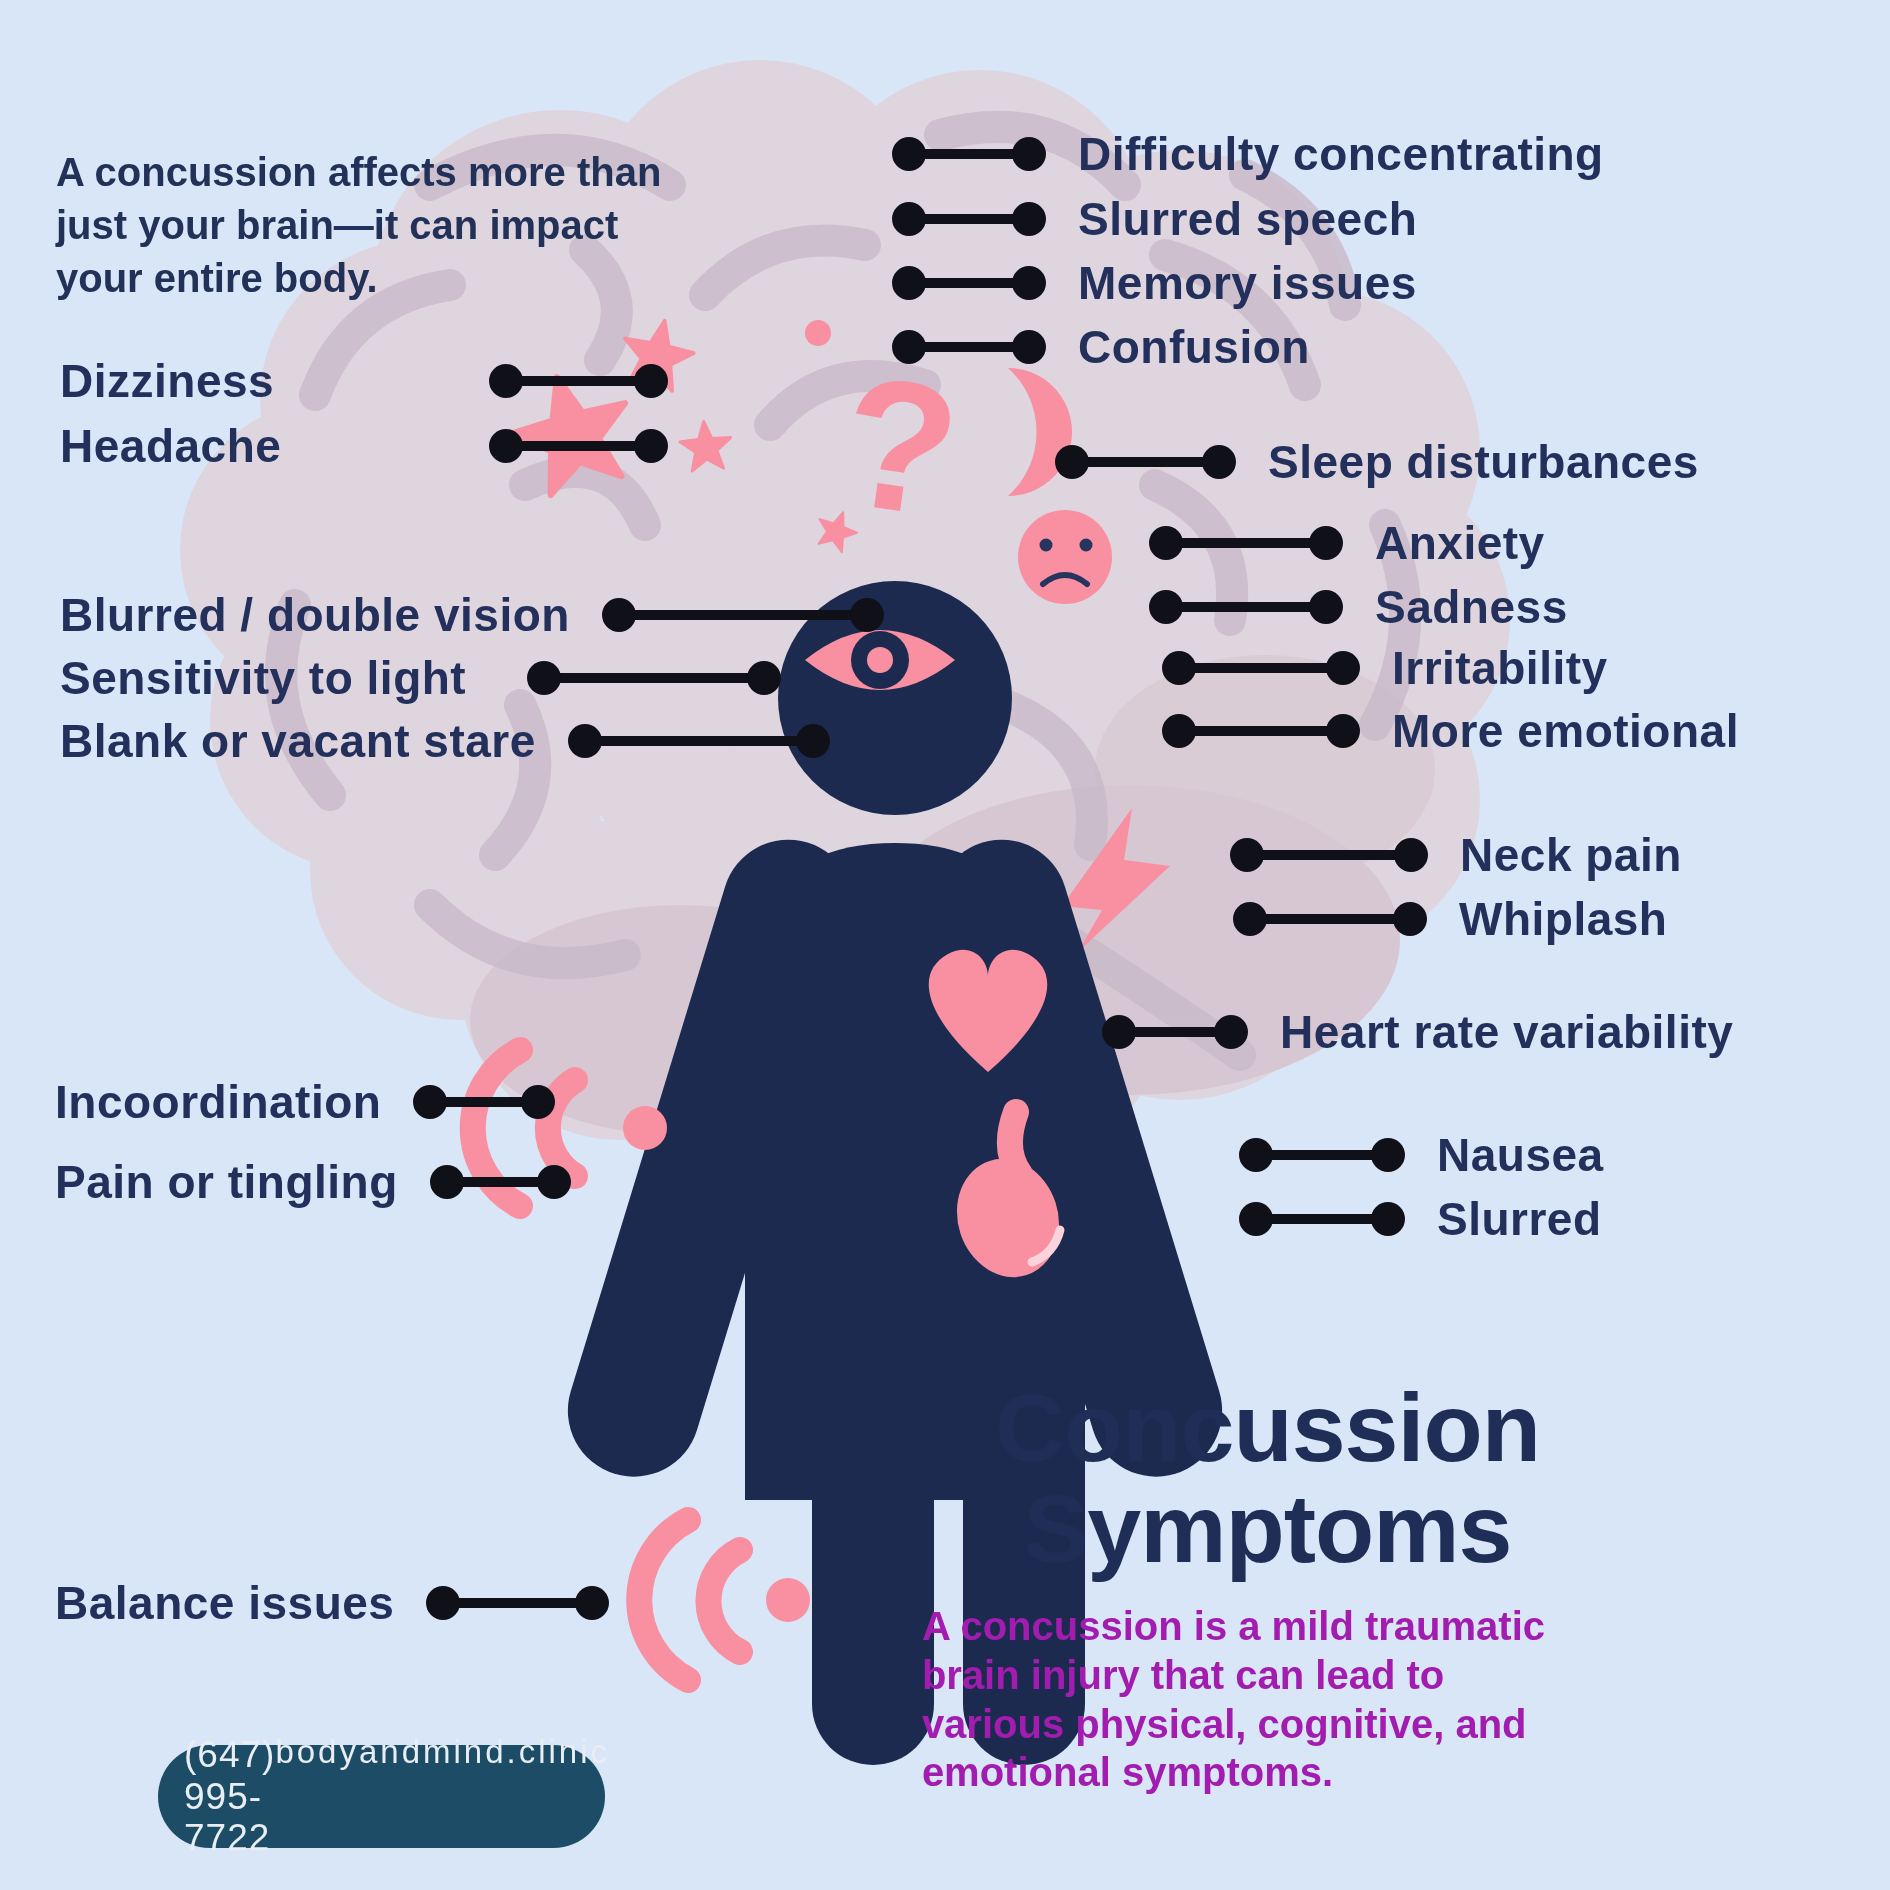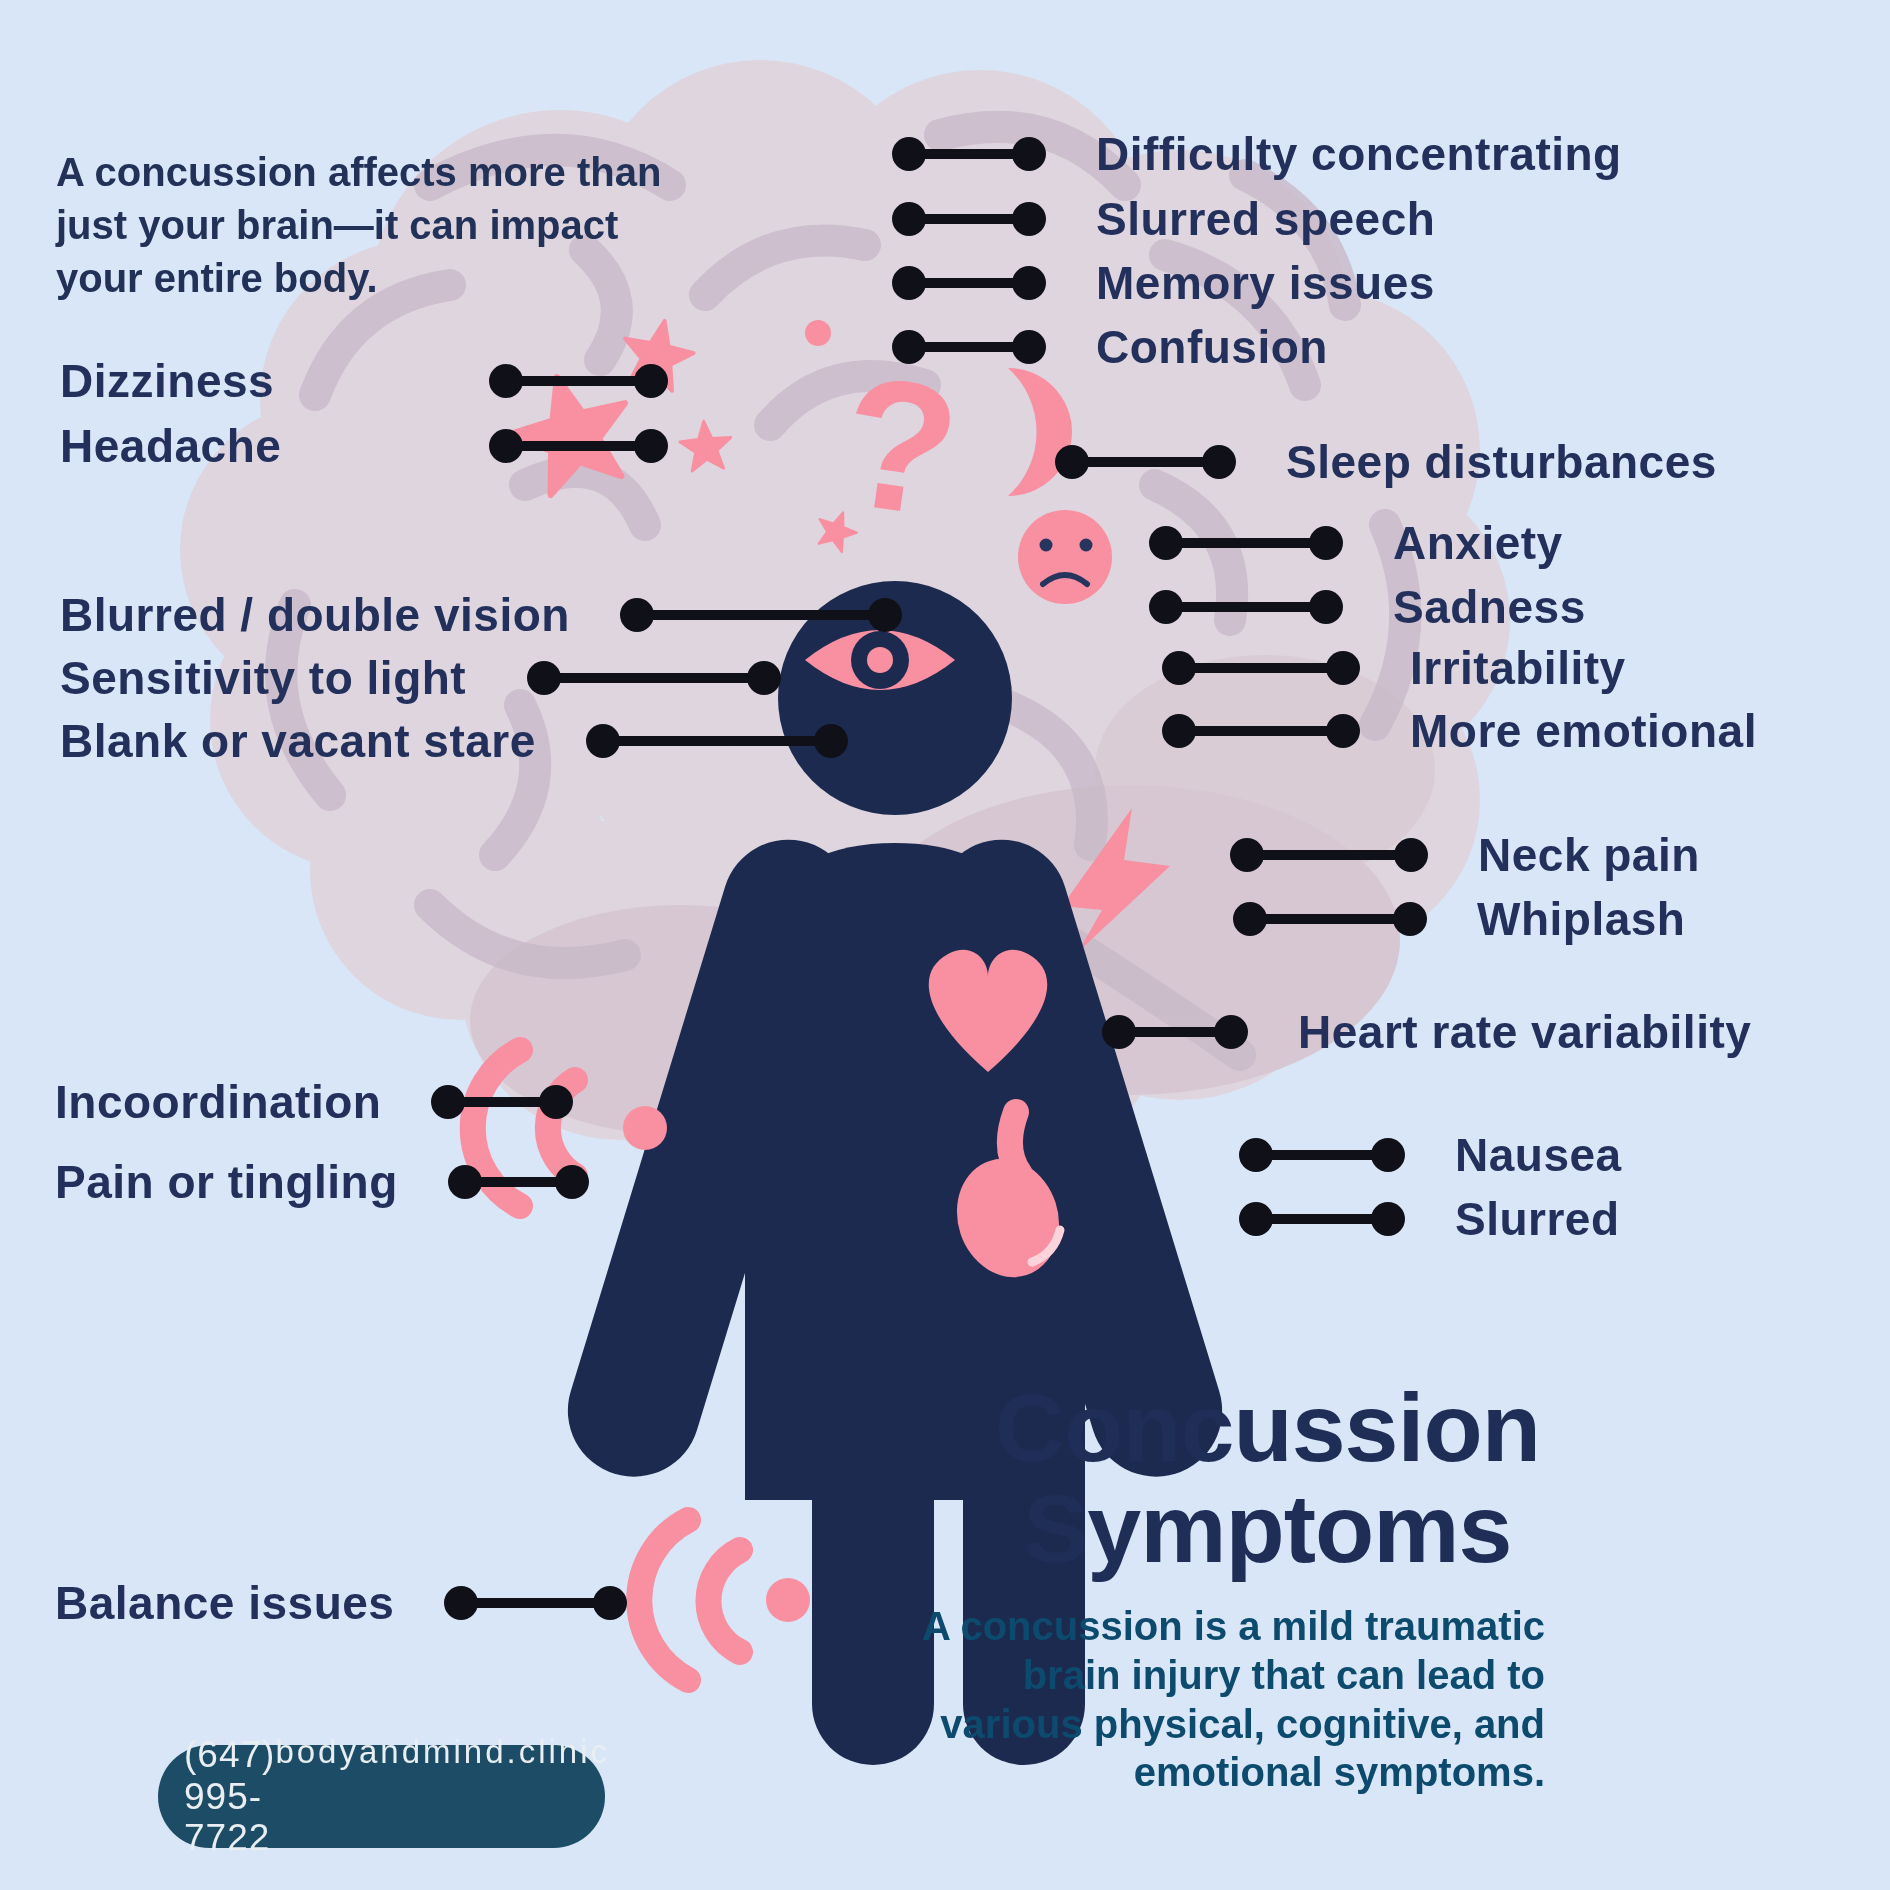--- a/index.html
+++ b/index.html
@@ -1,35 +1,35 @@
 <!DOCTYPE html>
 <html><head>
 <meta charset="utf-8">
 <style>
   html,body{margin:0;padding:0;}
   body{font-family:"Liberation Sans", sans-serif;}
   .page{position:relative;width:1890px;height:1890px;background:#d9e6f7;overflow:hidden;}
   .scene{position:absolute;left:0;top:0;z-index:1;}
-  .row{position:absolute;display:flex;align-items:center;gap:63px;transform:translateY(-50%);
+  .row{position:absolute;display:flex;align-items:center;gap:45px;transform:translateY(-50%);
        white-space:nowrap;z-index:5;}
   .lbl{font-size:46px;font-weight:600;color:#23305b;letter-spacing:.5px;}
   .left-row .lbl{flex:1;text-align:left;}
   .connector{position:relative;height:10px;background:#101018;border-radius:6px;flex:none;}
   .connector::before,.connector::after{content:"";position:absolute;top:50%;width:34px;height:34px;
        background:#101018;border-radius:50%;transform:translateY(-50%);}
   .connector::before{left:-13px;}
   .connector::after{right:-13px;}
   .intro{position:absolute;left:56px;top:122px;z-index:6;font-size:40px;font-weight:600;
        color:#223158;line-height:1.32;margin-top:24px;}
   .intro span{display:block;}
   .title-block{position:absolute;right:350px;top:1378px;z-index:6;text-align:center;
        font-size:97px;font-weight:800;color:#1f2e57;line-height:1.04;letter-spacing:-1px;}
   .title-block span{display:block;}
-  .desc{position:absolute;right:345px;top:1602px;z-index:6;text-align:right;font-size:40px;
-       font-weight:600;color:#0c4a6e;line-height:1.22;}
+  .desc{position:absolute;right:345px;top:1602px;z-index:6;font-size:40px;
+       font-weight:600;color:#a21caf;line-height:1.22;}
   .desc span{display:block;}
   .badge{position:absolute;left:158px;top:1745px;width:447px;height:103px;border-radius:52px;
        background:#1d4d66;z-index:6;display:flex;align-items:center;padding-left:14px;box-sizing:border-box;}
   .badge-text{display:flex;flex-direction:row;margin-left:12px;color:#e9eef3;line-height:1.12;}
   .badge-phone{font-size:37px;letter-spacing:1px;}
   .badge-site{font-size:33px;letter-spacing:3px;}
 </style>
 </head>
 <body>
 

